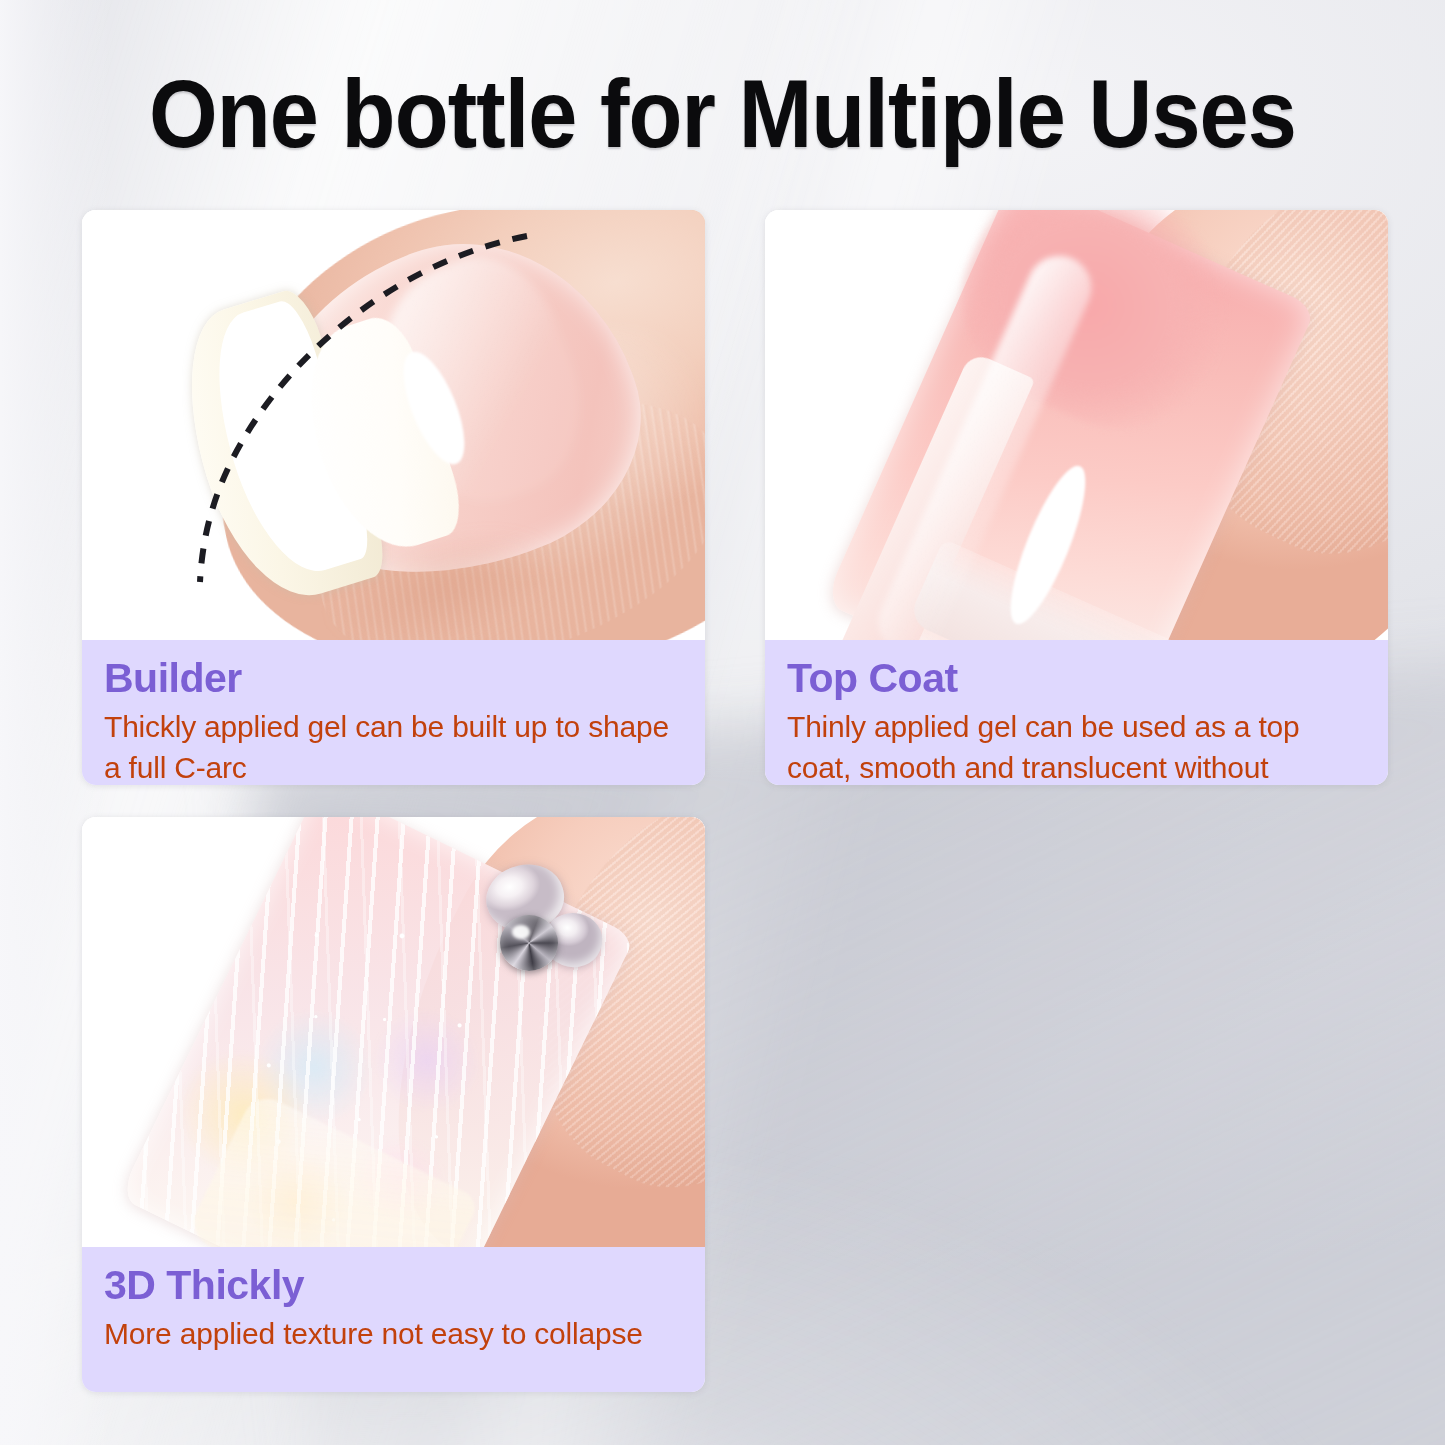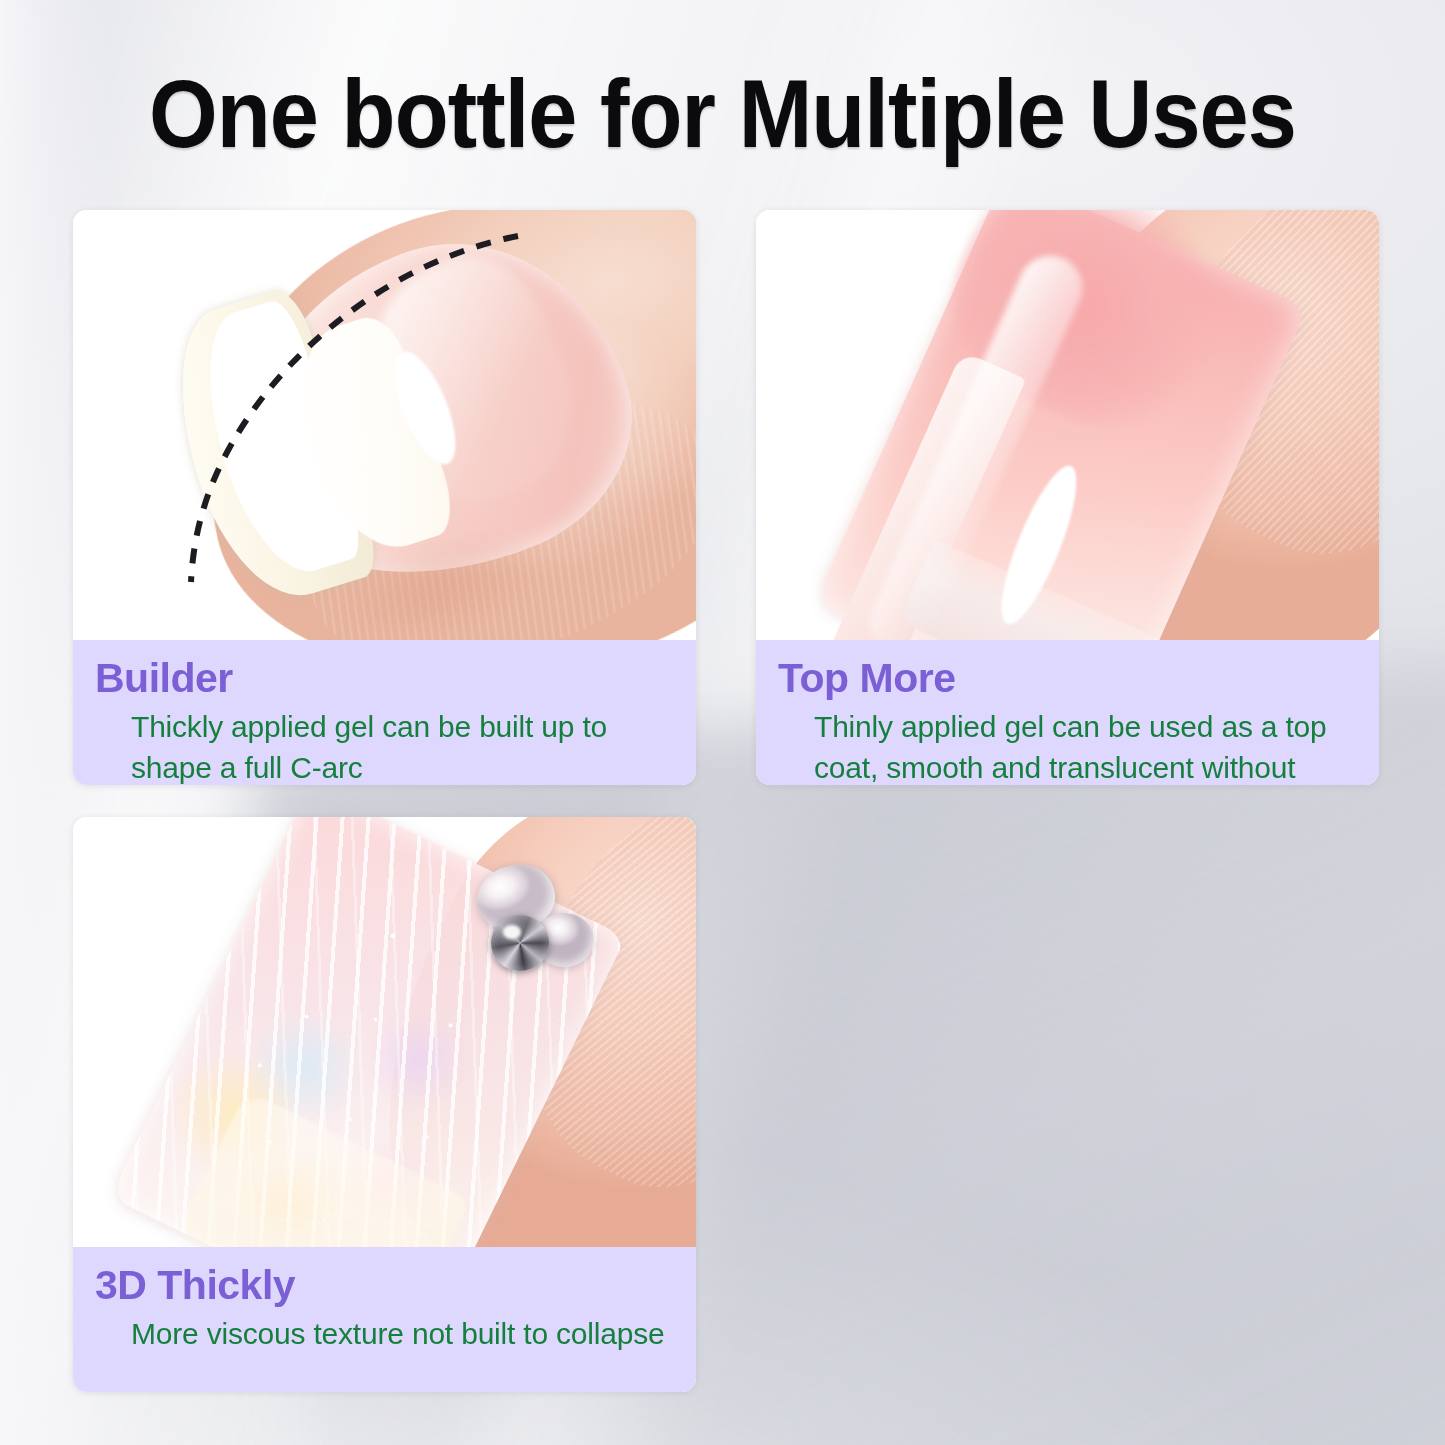--- a/index.html
+++ b/index.html
@@ -72,21 +72,21 @@
     letter-spacing:-1px;
     color:#0b0b0d;
     transform:scaleX(.92);
     text-shadow:0 2px 2px rgba(120,120,130,.35);
     white-space:nowrap;
   }
 
   
   .grid {
     position:absolute;
-    left:73px; top:210px;
+    left:82px; top:210px;
     width:1306px; height:1182px;
     display:grid;
     grid-template-columns:623px 623px;
     grid-template-rows:575px 575px;
     column-gap:60px;
     row-gap:32px;
   }
 
   .card {
     position:relative;
@@ -114,23 +114,22 @@
     font-size:41px;
     line-height:48px;
     font-weight:700;
     color:#7b5fd4;
     letter-spacing:-.5px;
     margin-bottom:4px;
   }
   .cap-desc {
     font-size:30px;
     line-height:41px;
-    color:#15803d;
+    color:#c2410c;
     letter-spacing:-.2px;
-    margin-left:36px;
   }
 
   
   .p1-bg { position:absolute; inset:0; background:#fff; }
   .p1-finger {
     position:absolute;
     left:130px; top:-8px;
     width:620px; height:470px;
     border-radius:48% 40% 46% 56% / 60% 52% 50% 44%;
     background:
@@ -579,21 +578,21 @@
         <div class="p2-cuticle-skin"></div>
         <div class="p2-skinfold"></div>
         <div class="p2-nail"></div>
         <div class="p2-nail-top"></div>
         <div class="p2-leftedge"></div>
         <div class="p2-tip"></div>
         <div class="p2-gloss-band"></div>
         <div class="p2-highlight"></div>
       </div>
       <div class="caption">
-        <div class="cap-title">Top More</div>
+        <div class="cap-title">Top Coat</div>
         <div class="cap-desc">Thinly applied gel can be used as a top coat, smooth and translucent without yellowing</div>
       </div>
     </div>
 
     <div class="card">
       <div class="photo">
         <div class="p3-bg"></div>
         <div class="p3-finger"></div>
         <div class="p3-skinfold"></div>
         <div class="p3-nail">
@@ -603,19 +602,19 @@
           <div class="p3-glitter"></div>
         </div>
         <div class="p3-tip-open"></div>
         <div class="p3-pearl-1"></div>
         <div class="p3-pearl-2"></div>
         <div class="p3-rhinestone"></div>
         <div class="p3-rhinestone-spark"></div>
       </div>
       <div class="caption">
         <div class="cap-title">3D Thickly</div>
-        <div class="cap-desc">More viscous texture not built to collapse</div>
+        <div class="cap-desc">More applied texture not easy to collapse</div>
       </div>
     </div>
 
 
   </div>
 </div>
 
 </body></html>

